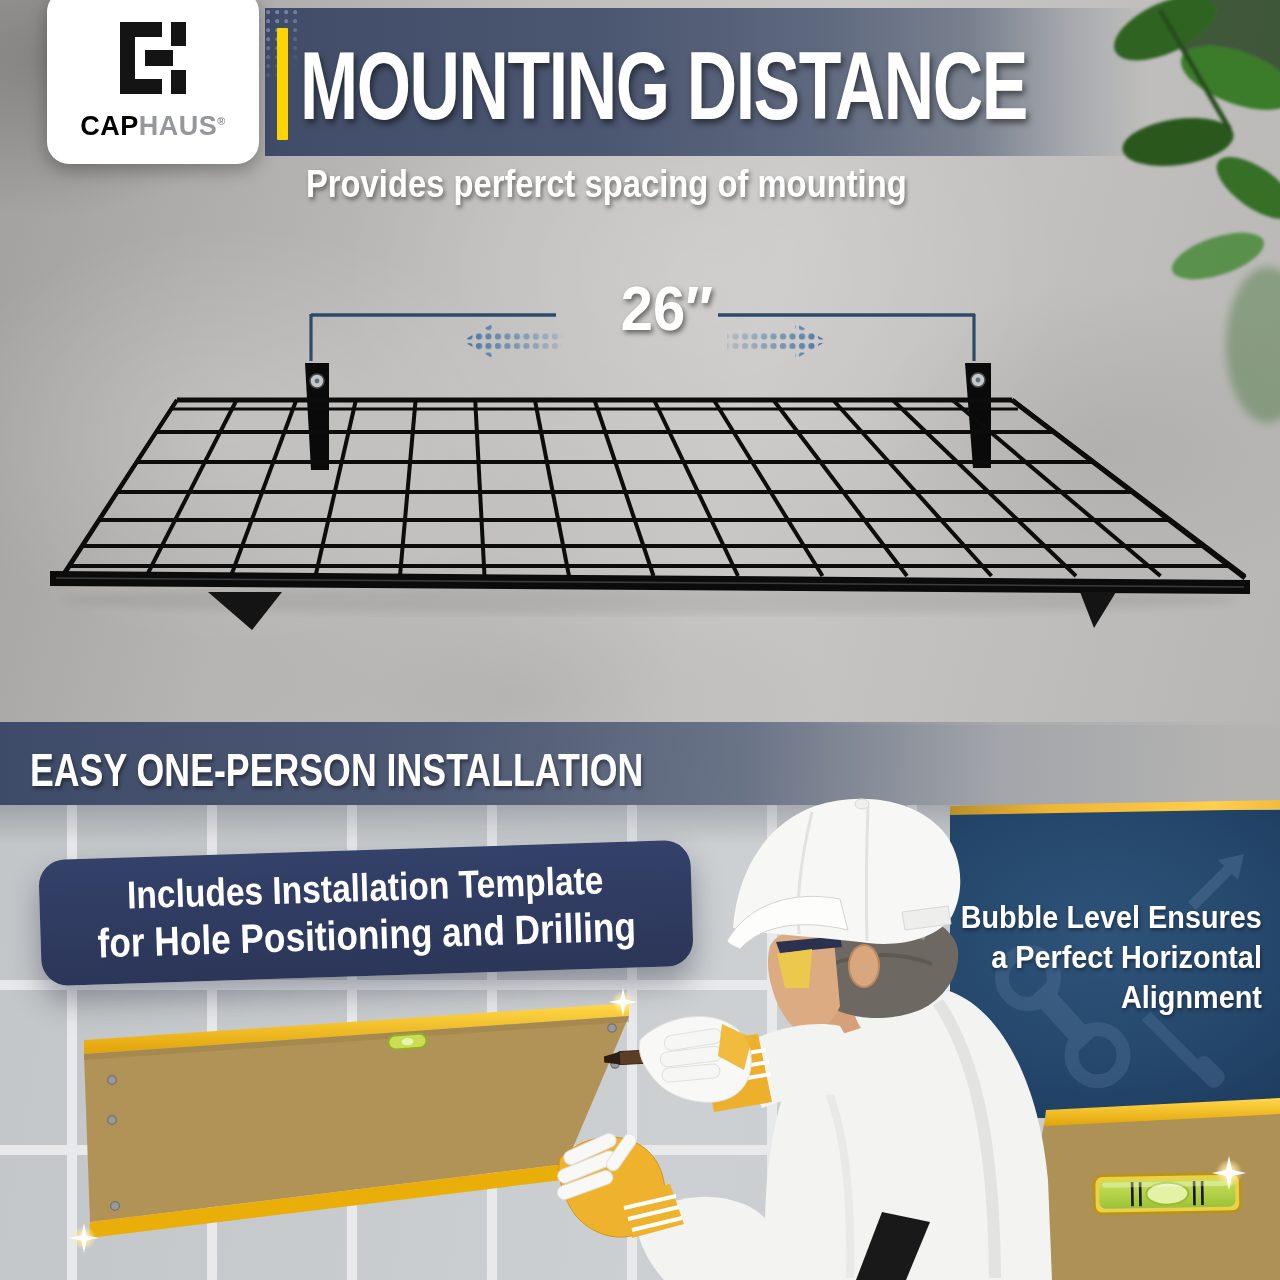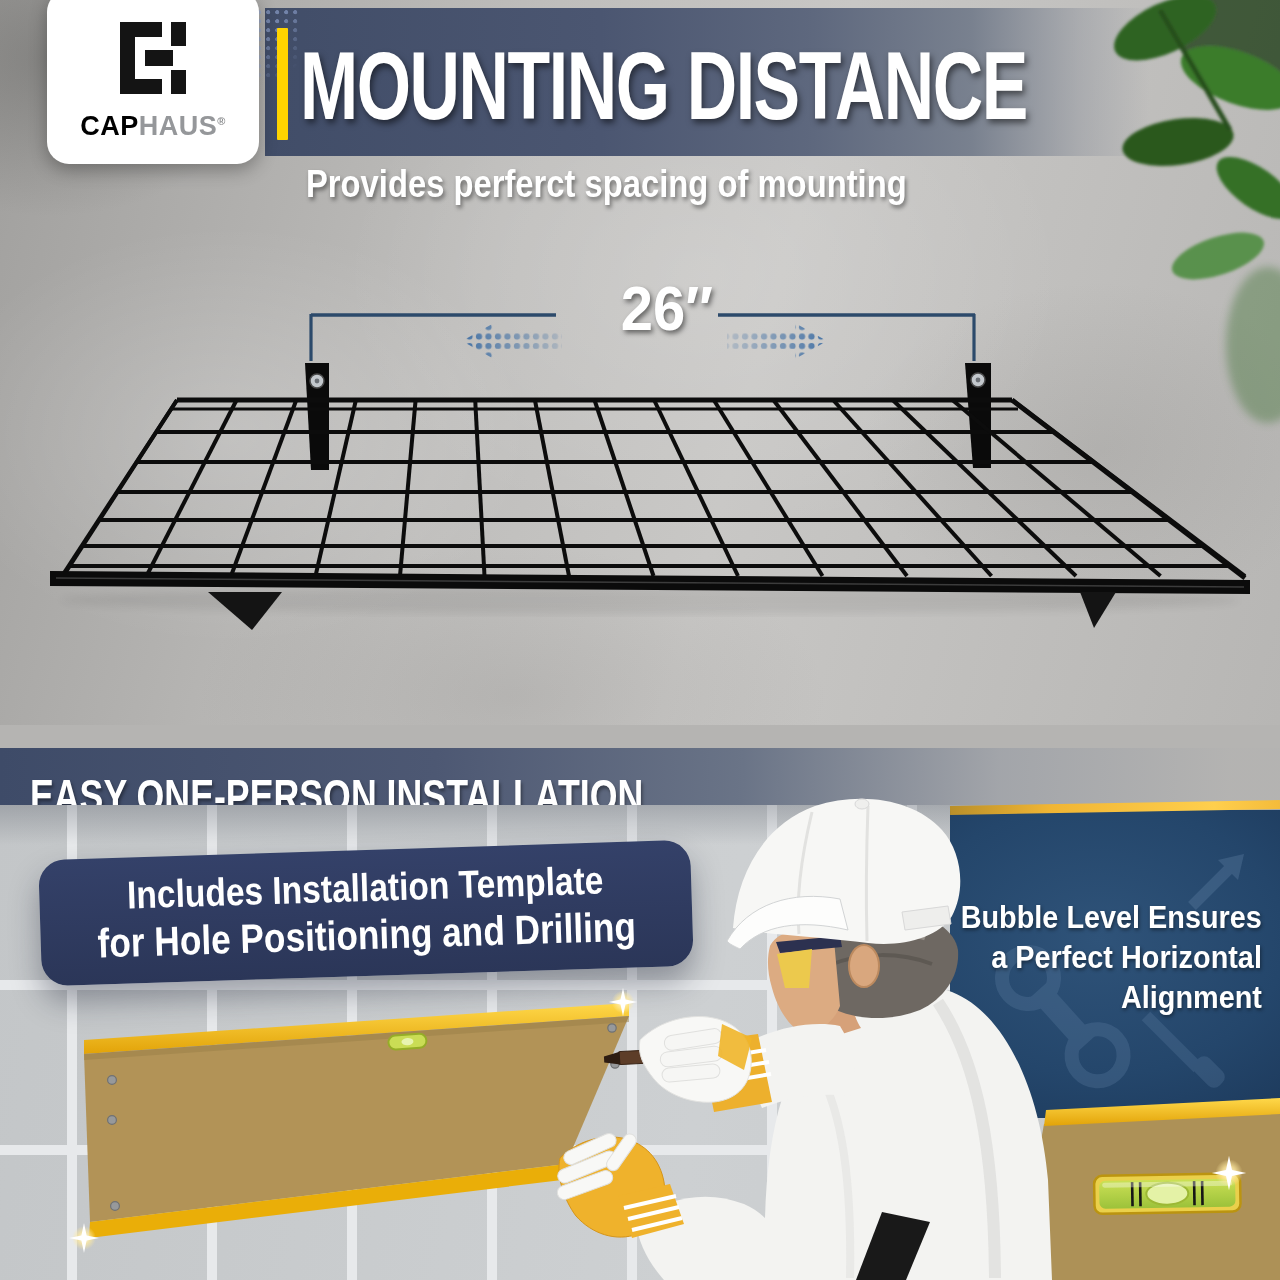--- a/index.html
+++ b/index.html
@@ -41,21 +41,21 @@
     letter-spacing:.5px;white-space:nowrap;}
   .logo-word .lt{color:#95979a;font-weight:700;}
   .logo-word .rg{font-size:11px;color:#8a8c8e;vertical-align:super;}
 
   
   .dim-label{left:592px;top:272px;width:150px;text-align:center;font-size:63px;font-weight:800;
     color:#fff;transform:scaleX(.92);transform-origin:center top;
     text-shadow:2px 3px 6px rgba(0,0,0,.5);}
 
   
-  .easy-band{left:0;top:748px;width:1280px;height:84px;
+  .easy-band{left:0;top:722px;width:1280px;height:84px;
     background:linear-gradient(92deg,#3e4b68 0%,#4d5873 34%,#6a7487 58%,
                rgba(140,147,160,.45) 78%,rgba(160,163,170,.05) 96%);text-align:right;}
   .easy-title{position:absolute;left:30px;top:20px;font-size:47px;font-weight:800;color:#fff;
     white-space:nowrap;transform:scaleX(.76);transform-origin:left top;
     text-shadow:2px 3px 4px rgba(0,0,0,.40);}
 
   
   .photo{left:0;top:805px;width:1280px;height:475px;
     background:
       repeating-linear-gradient(90deg,transparent 0 130px,#e7e9eb 130px 140px),

